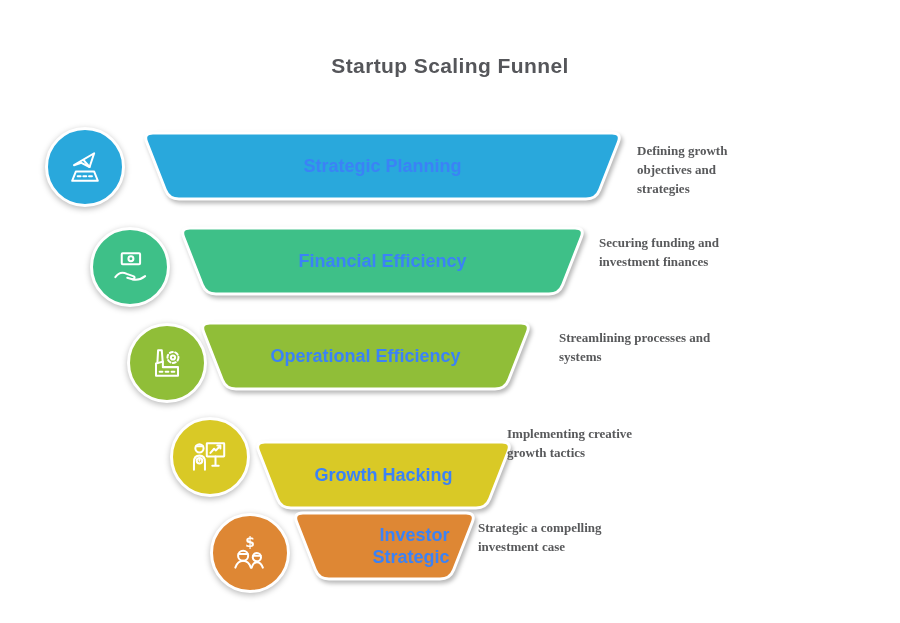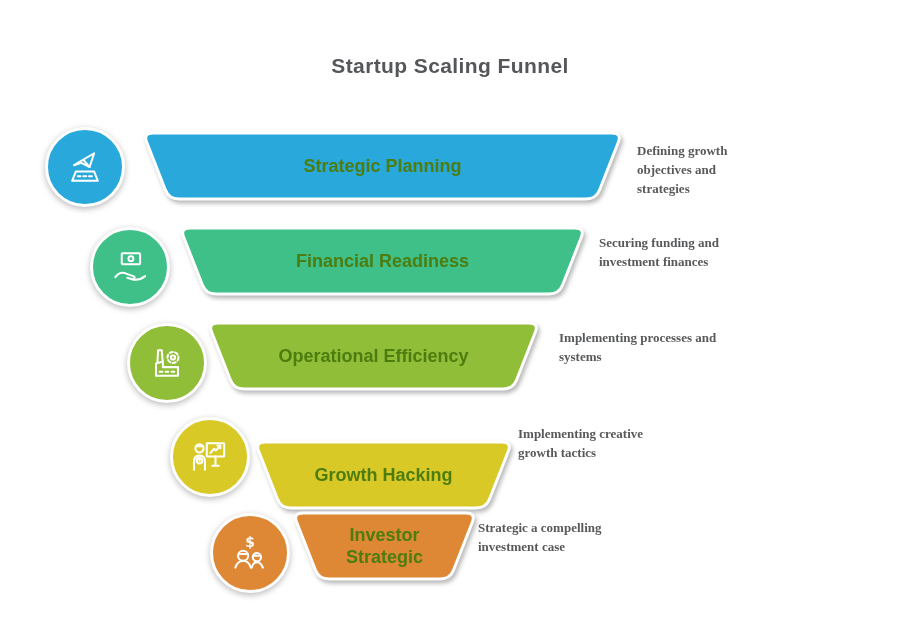--- a/index.html
+++ b/index.html
@@ -28,34 +28,34 @@
   }
   .badge svg{width:44px;height:44px;display:block;}
   .icon *{stroke:#fff;fill:none;stroke-width:2.2;stroke-linecap:round;stroke-linejoin:round;}
   .icon text{stroke:none;fill:#fff;}
   .barwrap{position:absolute;height:74px;}
   .bar{display:block;filter:drop-shadow(2px 3px 2px rgba(0,0,0,.28));}
   .bar path{fill:var(--c,#ccc);stroke:#fff;stroke-width:3;}
   .bar-label{
     position:absolute;inset:0;
     display:flex;align-items:center;justify-content:center;
-    color:#4d7c0f;font-size:18px;font-weight:700;text-align:center;line-height:1.25;
+    color:#3b82f6;font-size:18px;font-weight:700;text-align:right;line-height:1.25;
     pointer-events:none;
   }
   .desc{
     position:absolute;
     font-size:13px;font-weight:700;line-height:19px;
     color:var(--desc,#58595B);
     font-family:Liberation Serif, serif;
   }
   
   .r0 .badge{left:45px;top:127px}  .r0 .barwrap{left:139px;top:129px;width:487px} .r0 .desc{left:637px;top:141px;width:118px}
   .r1 .badge{left:90px;top:227px}  .r1 .barwrap{left:176px;top:224px;width:413px} .r1 .desc{left:599px;top:233px;width:160px}
-  .r2 .badge{left:127px;top:323px} .r2 .barwrap{left:204px;top:319px;width:339px} .r2 .desc{left:559px;top:328px;width:170px}
-  .r3 .badge{left:170px;top:417px} .r3 .barwrap{left:251px;top:438px;width:265px} .r3 .desc{left:518px;top:424px;width:162px}
+  .r2 .badge{left:127px;top:323px} .r2 .barwrap{left:196px;top:319px;width:339px} .r2 .desc{left:559px;top:328px;width:170px}
+  .r3 .badge{left:170px;top:417px} .r3 .barwrap{left:251px;top:438px;width:265px} .r3 .desc{left:507px;top:424px;width:162px}
   .r4 .badge{left:210px;top:513px} .r4 .barwrap{left:289px;top:509px;width:191px} .r4 .desc{left:478px;top:518px;width:175px}
   .r4 .bar-label span{max-width:130px;display:inline-block;}
 </style>
 </head>
 <body>
 
 <div class="canvas">
 
   <h1 class="title">Startup Scaling Funnel</h1>
 
@@ -86,21 +86,21 @@
         <circle cx="25" cy="15" r="2.7"></circle>
         <path d="M8 35 C12 29.5 16.5 29.5 20.5 31.5 L27.5 34 C30 35 29 38 26.5 37.3 L21 35.8"></path>
         <path d="M26.5 37.4 C32 39 36 37.5 40.5 34"></path>
       </svg>
     </div>
     <div class="barwrap">
       <svg class="bar" width="413" height="74" viewBox="0 0 413 74">
         <path d="M14 4 H399 Q409 4 405.3 13.3 L386.7 60.7 Q383 70 373 70 H40 Q30 70 26.3 60.7 L7.7 13.3 Q4 4 14 4 Z"></path>
       </svg>
       <div class="bar-label">
-          <span>Financial Readiness</span>
+          <span>Financial Efficiency</span>
         </div>
     </div>
     <div class="desc">Securing funding and investment finances</div>
   </div>
 
   <div class="row r2" style="--c: #90BE38;">
     <div class="badge">
       <svg class="icon" viewBox="0 0 48 48">
         <path d="M12 38 V24.5 L19.5 22.5 V28.5 H36 V38 Z"></path>
         <path d="M13.5 24 L14.3 10 H18.3 L19.3 22.5"></path>
@@ -110,21 +110,21 @@
       </svg>
     </div>
     <div class="barwrap">
       <svg class="bar" width="339" height="74" viewBox="0 0 339 74">
         <path d="M14 4 H325 Q335 4 331.3 13.3 L312.7 60.7 Q309 70 299 70 H40 Q30 70 26.3 60.7 L7.7 13.3 Q4 4 14 4 Z"></path>
       </svg>
       <div class="bar-label">
           <span>Operational Efficiency</span>
         </div>
     </div>
-    <div class="desc">Implementing processes and systems</div>
+    <div class="desc">Streamlining processes and systems</div>
   </div>
 
   <div class="row r3" style="--c: #D9C926;">
     <div class="badge">
       <svg class="icon" viewBox="0 0 48 48">
         <rect x="20.5" y="9" width="19" height="14.5" rx="0.5"></rect>
         <path d="M24.5 19.5 L28.5 15 L30.5 16.8 L35 12"></path>
         <path d="M32 11.5 H35.3 V14.8"></path>
         <path d="M30 23.5 V33.5 M26.5 33.5 H33.5"></path>
         <circle cx="12.5" cy="14.5" r="4.5"></circle>

